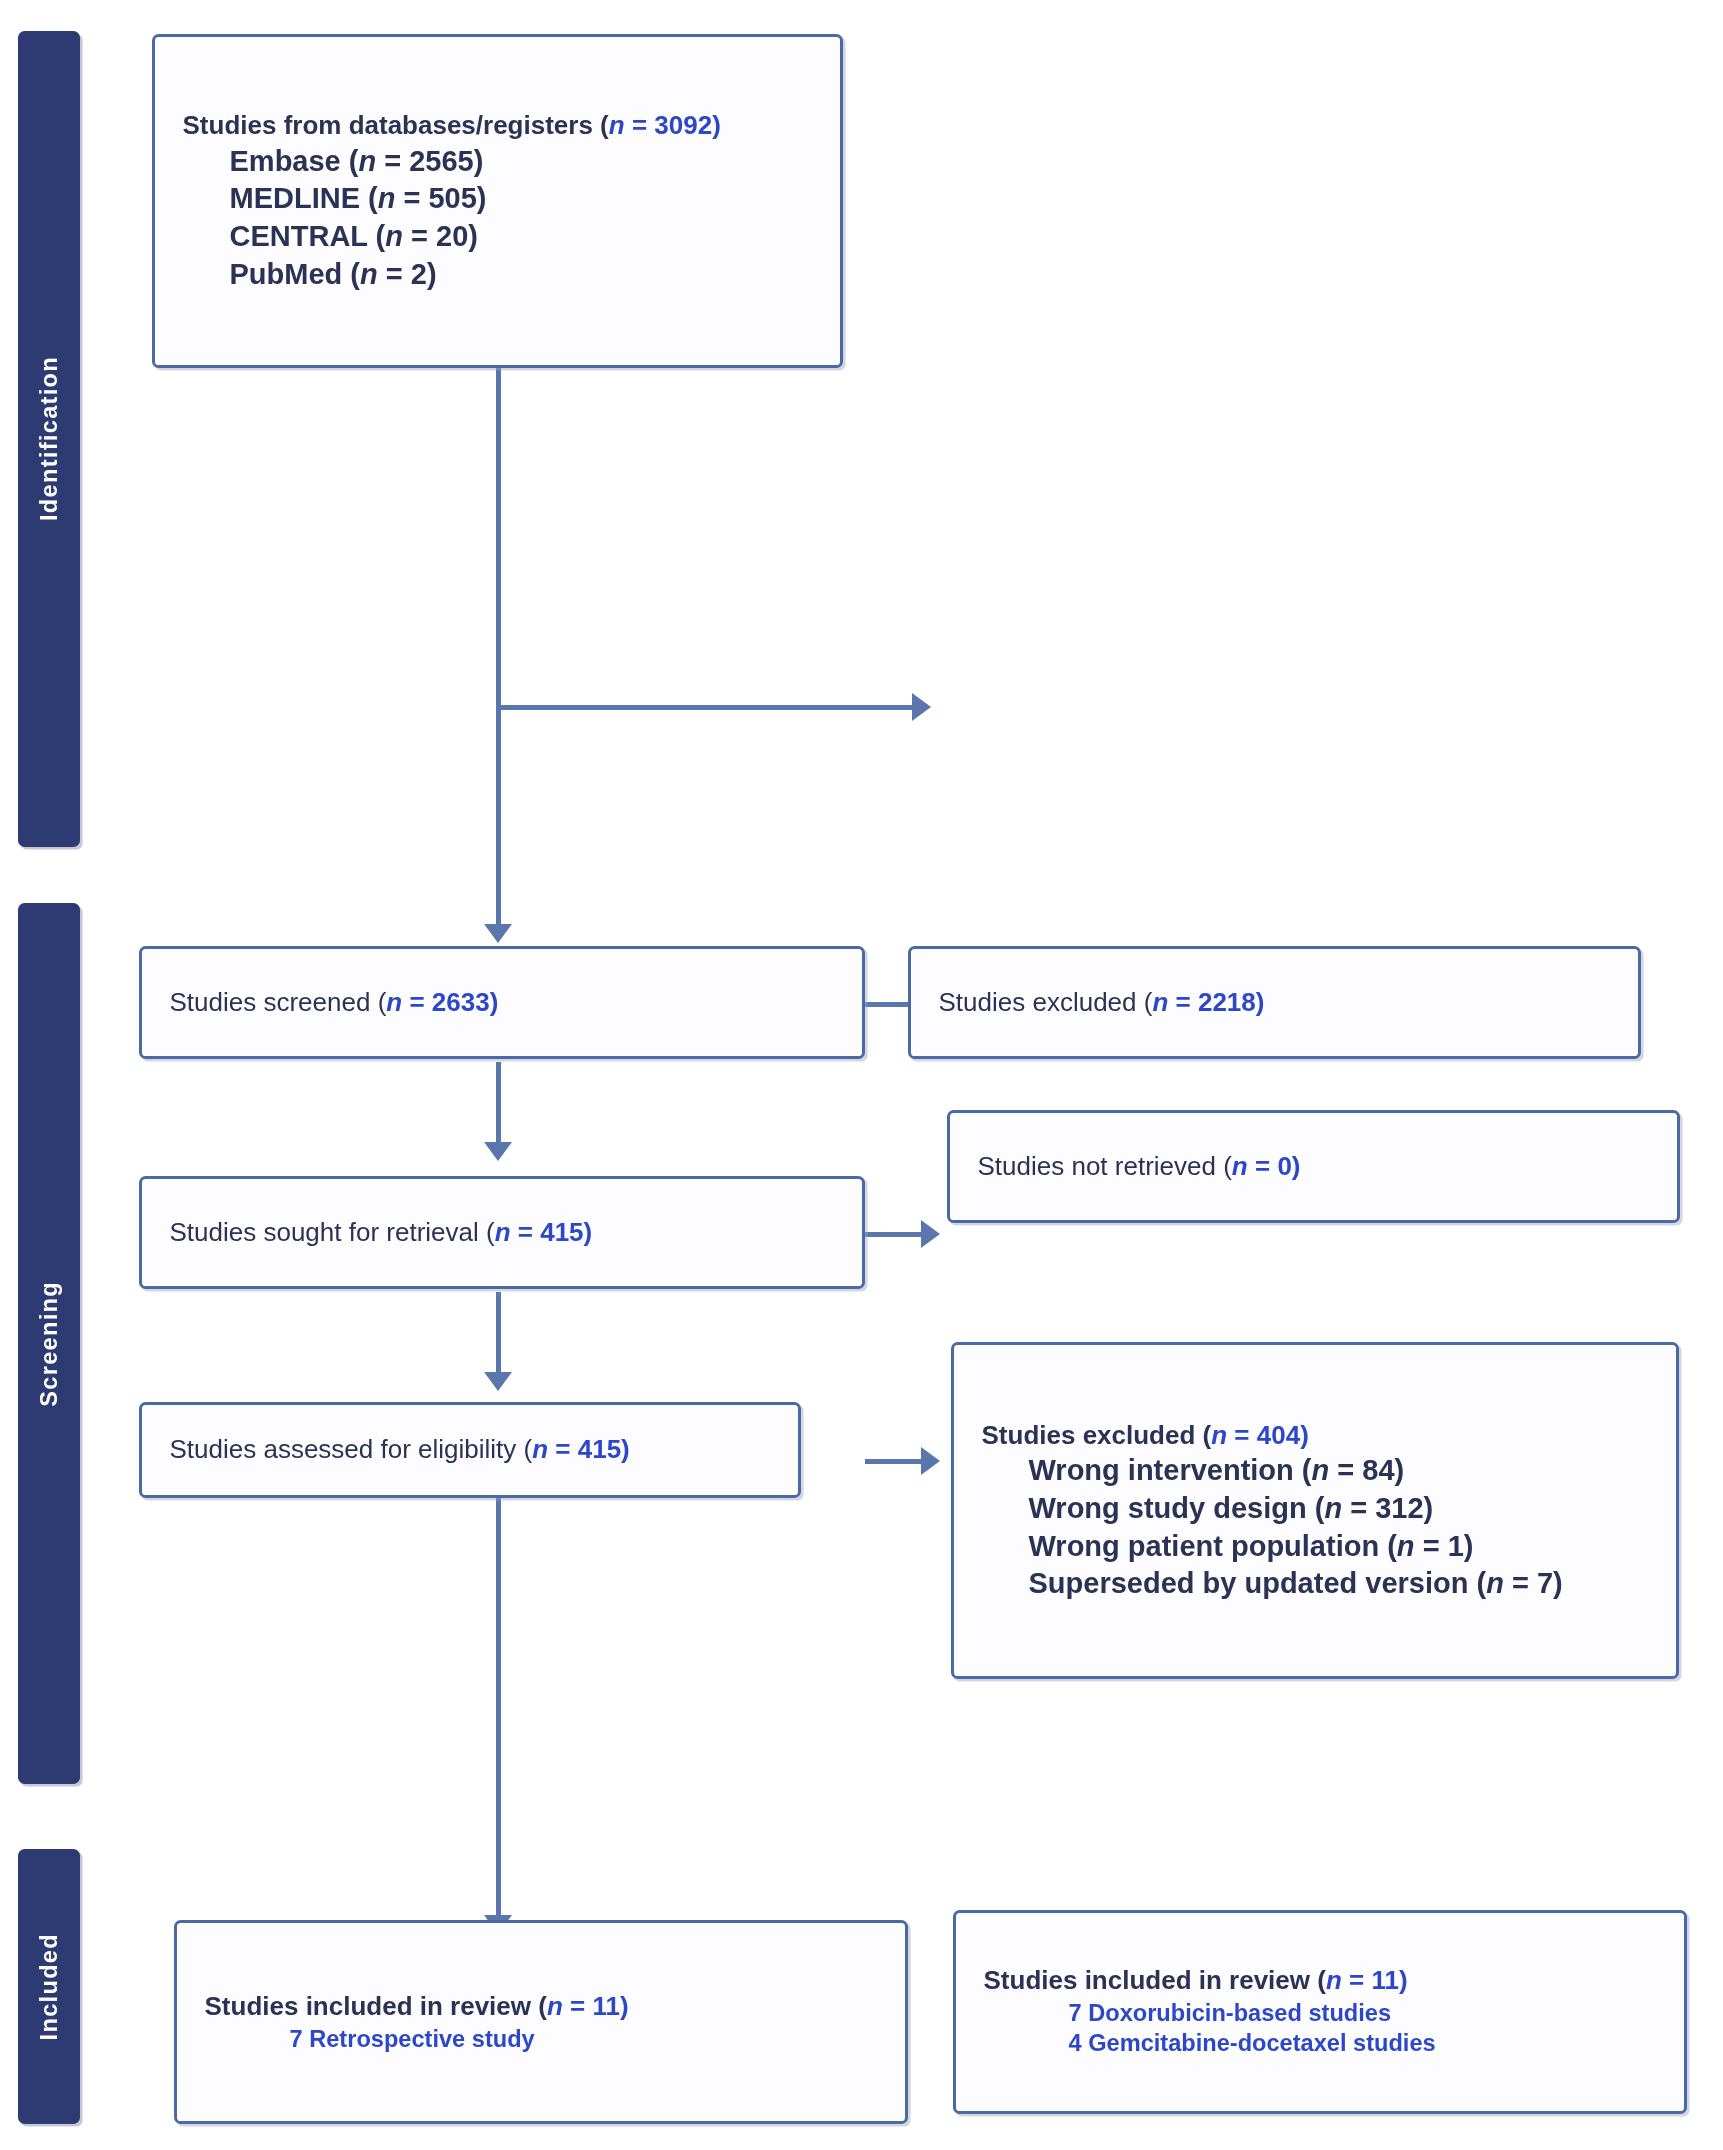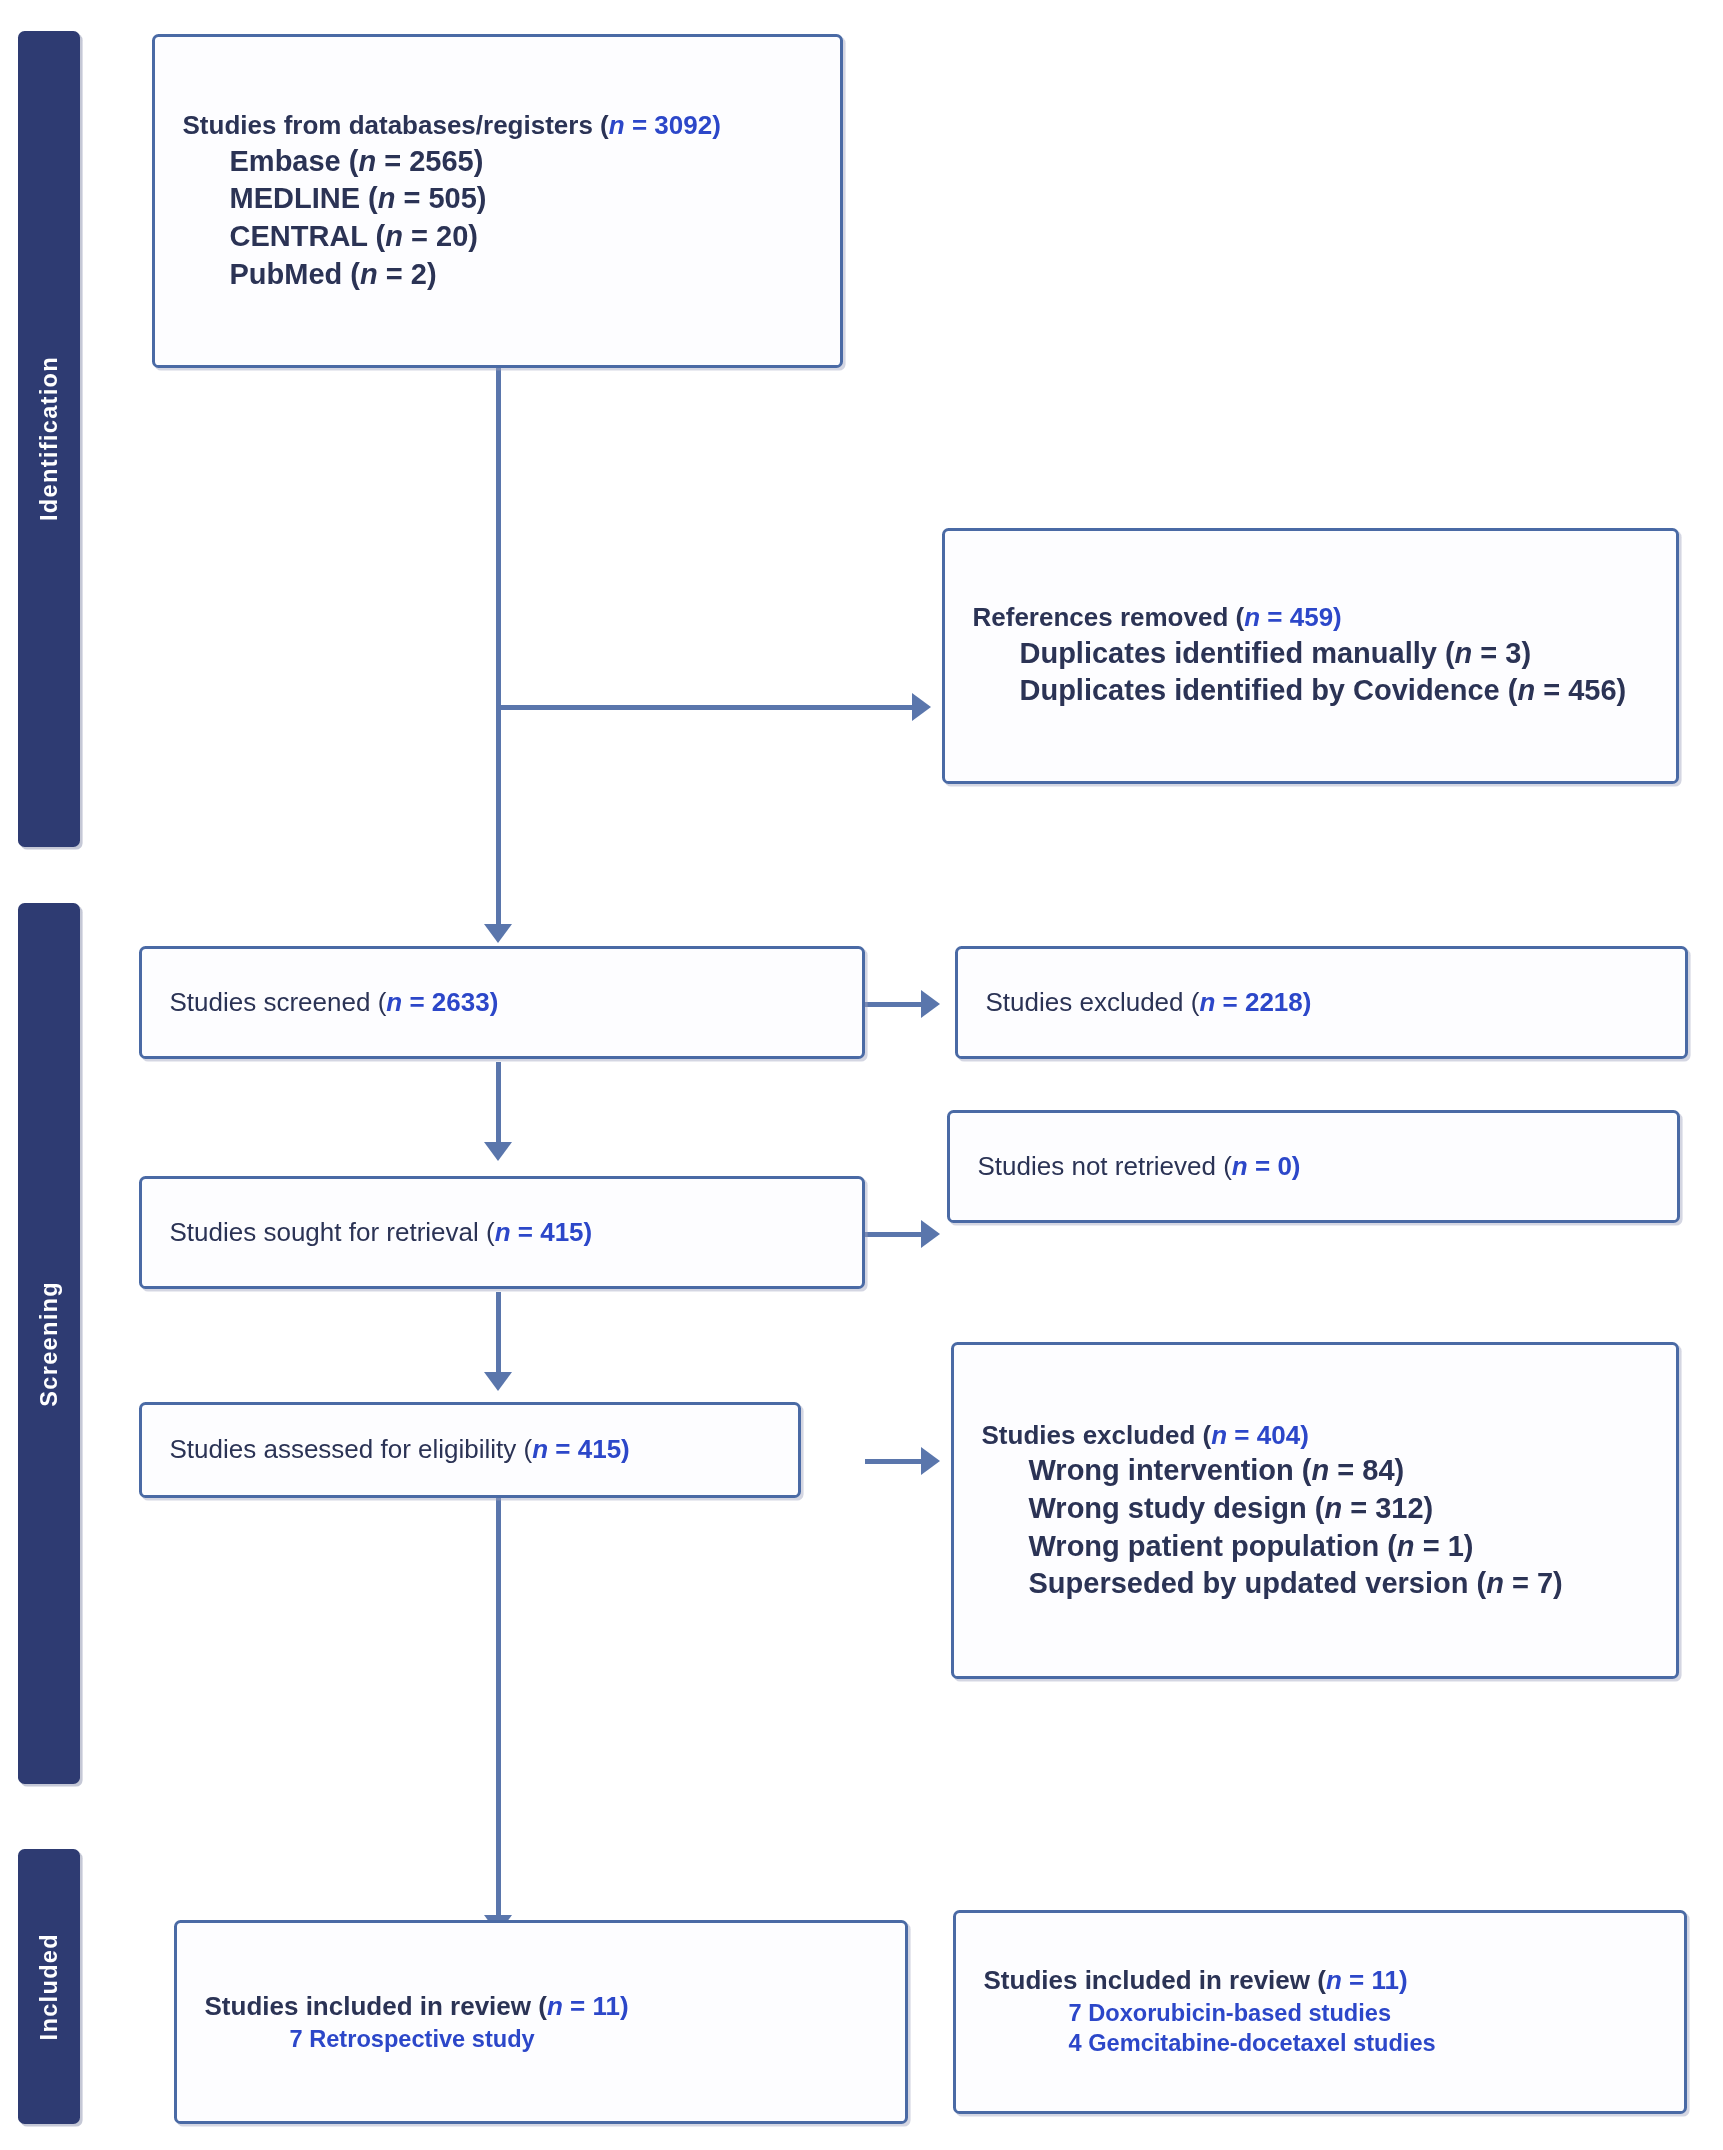--- a/index.html
+++ b/index.html
@@ -141,39 +141,30 @@
       <div class="pline bold">
         <span>Studies from databases/registers (</span><span class="accent-ital">n</span><span class="accent"> = 3092)</span>
       </div>
       <div class="pline sub">Embase (<span class="ital">n</span> = 2565)</div>
       <div class="pline sub">MEDLINE (<span class="ital">n</span> = 505)</div>
       <div class="pline sub">CENTRAL (<span class="ital">n</span> = 20)</div>
       <div class="pline sub">PubMed (<span class="ital">n</span> = 2)</div>
     </div>
   </div>
 
-  <div class="pbox" style="left:942px; top:528px; width:737px; height:256px;">
-    <div class="pbox-inner">
-      <div class="pline bold">
-        <span>References removed (</span><span class="accent-ital">n</span><span class="accent"> = 459)</span>
-      </div>
-      <div class="pline sub">Duplicates identified manually (<span class="ital">n</span> = 3)</div>
-      <div class="pline sub">Duplicates identified by Covidence (<span class="ital">n</span> = 456)</div>
-    </div>
-  </div>
 
   <div class="pbox" style="left:139px; top:946px; width:726px; height:113px;">
     <div class="pbox-inner">
       <div class="pline">
         <span>Studies screened (</span><span class="accent-ital">n</span><span class="accent"> = 2633)</span>
       </div>
     </div>
   </div>
 
-  <div class="pbox" style="left:955px; top:946px; width:733px; height:113px;">
+  <div class="pbox" style="left:908px; top:946px; width:733px; height:113px;">
     <div class="pbox-inner">
       <div class="pline">
         <span>Studies excluded (</span><span class="accent-ital">n</span><span class="accent"> = 2218)</span>
       </div>
     </div>
   </div>
 
   <div class="pbox" style="left:139px; top:1176px; width:726px; height:113px;">
     <div class="pbox-inner">
       <div class="pline">

